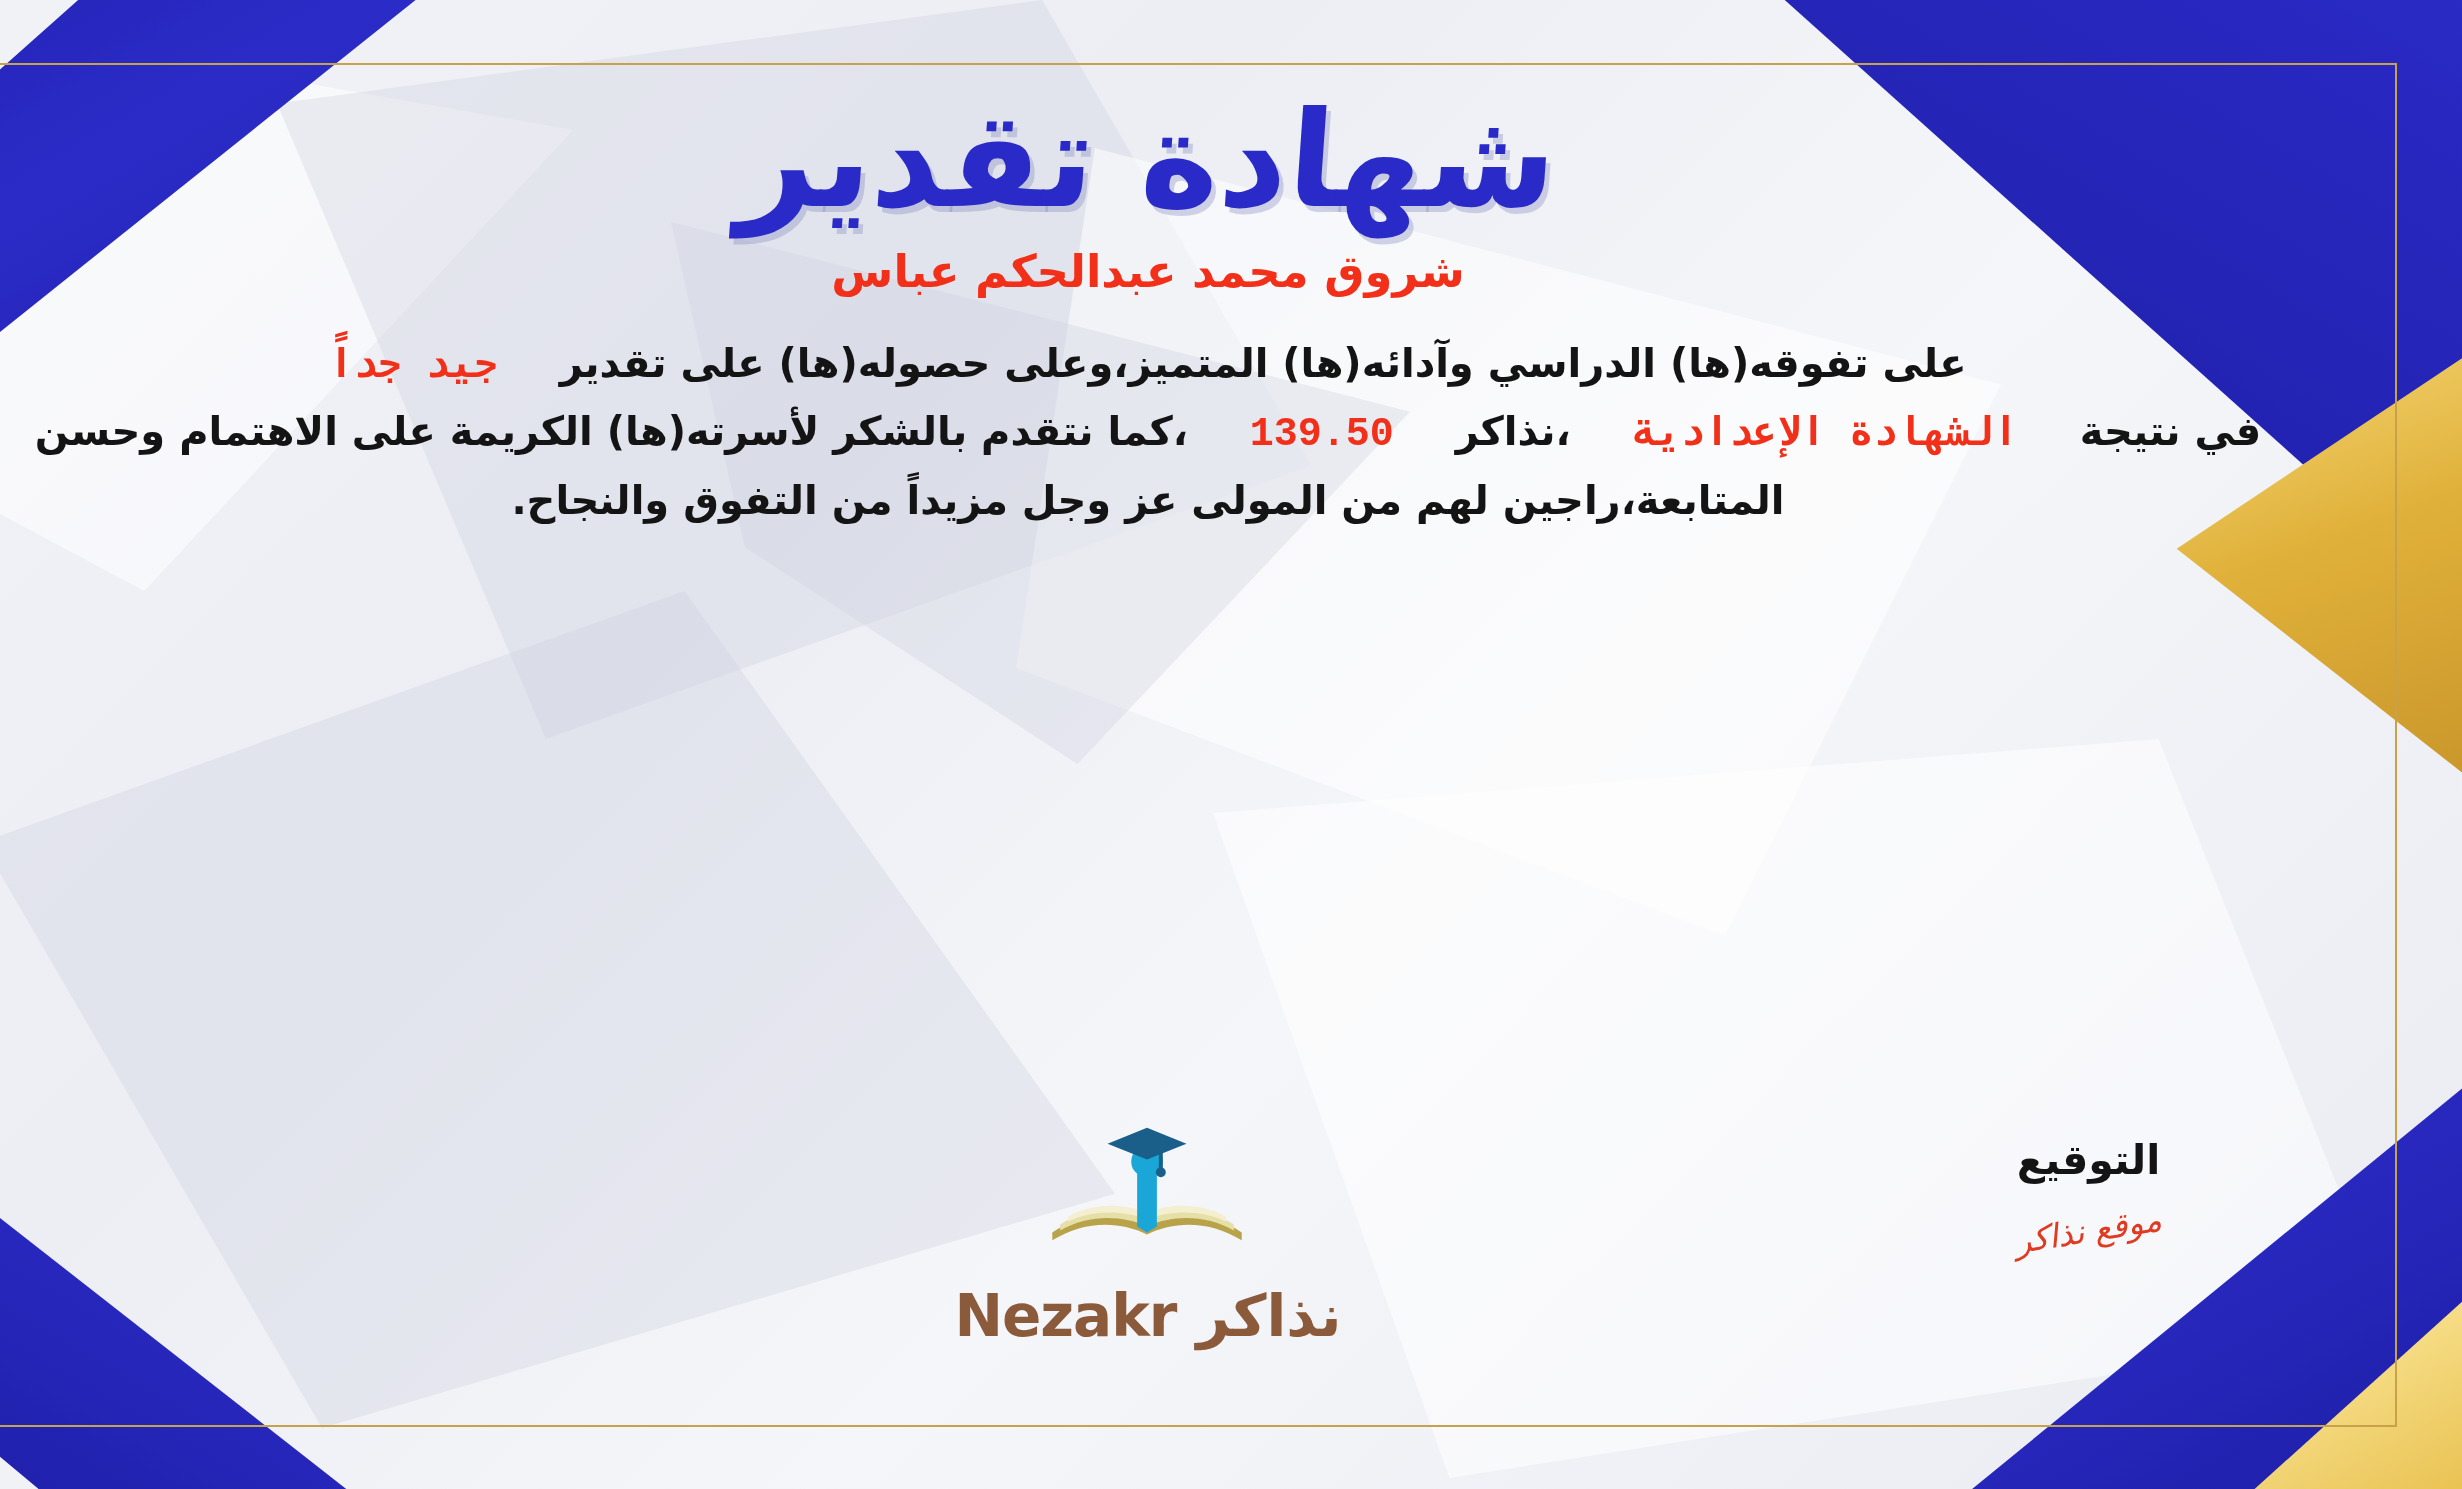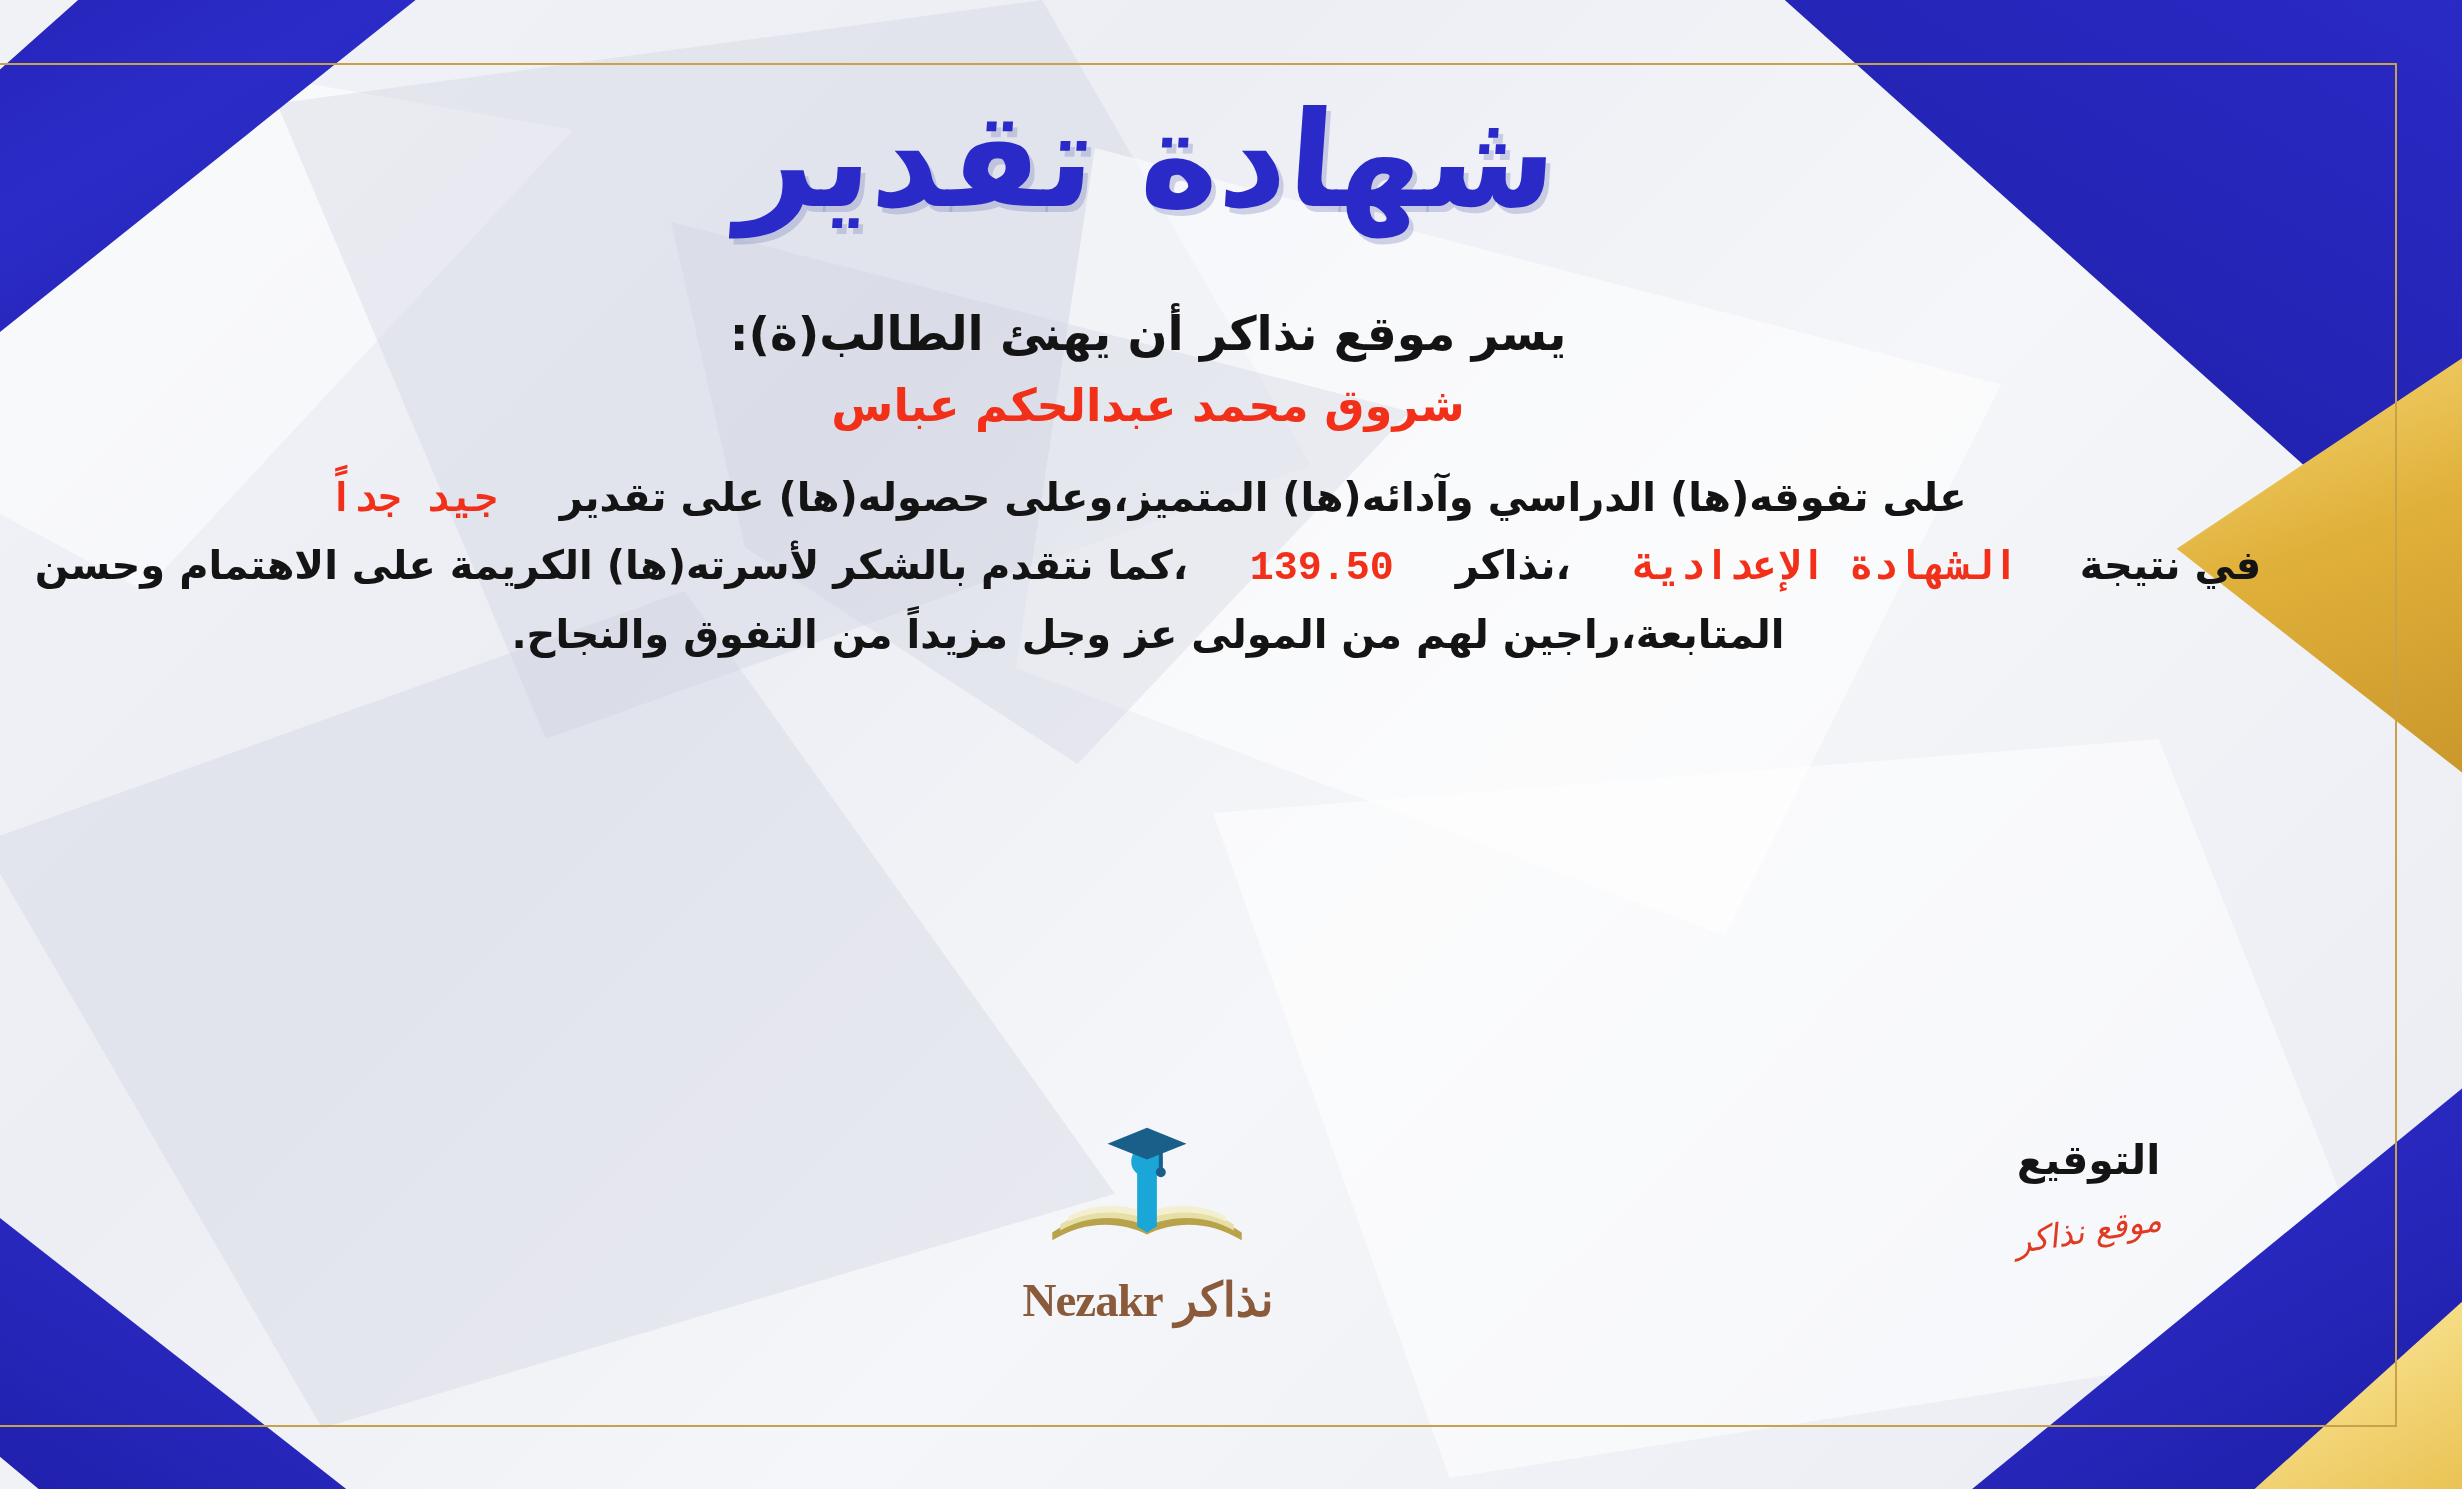--- a/index.html
+++ b/index.html
@@ -176,26 +176,25 @@
   .logo-block {
     position: absolute;
     left: 50%;
     transform: translateX(-50%);
     top: -19.7px;
     width: 443px;
     text-align: center;
   }
   .logo-mark { display: block; margin: 0 auto; }
   .logo-word {
-    margin-top: 8px;
-    font-size: 47px;
+    margin-top: 18px;
+    font-size: 58px;
     font-weight: bold;
     color: #8a5a3b;
     letter-spacing: -1px;
-    font-family: Liberation Serif, serif;
   }
 </style>
 </head>
 <body>
 
 <div class="certificate">
 
   <div class="poly poly-a"></div>
   <div class="poly dark poly-b"></div>
   <div class="poly poly-c"></div>
@@ -211,21 +210,20 @@
   <div class="corner corner-bl2"></div>
   <div class="corner corner-br"></div>
   <div class="corner corner-br-gold"></div>
 
   <div class="frame"></div>
 
   <div class="content">
 
     <div class="title">شهادة تقدير</div>
 
-    <div class="intro">يسر موقع نذاكر أن يهنئ الطالب(ة):</div>
 
     <div class="student-name">شروق محمد عبدالحكم عباس</div>
 
     <div class="body-text">
       <span>على تفوقه(ها) الدراسي وآدائه(ها) المتميز،وعلى حصوله(ها) على تقدير</span>
       <span class="sp"></span>
       <span class="hl">جيد جداً</span>
       <br>
       <span>في نتيجة</span>
       <span class="sp"></span>

